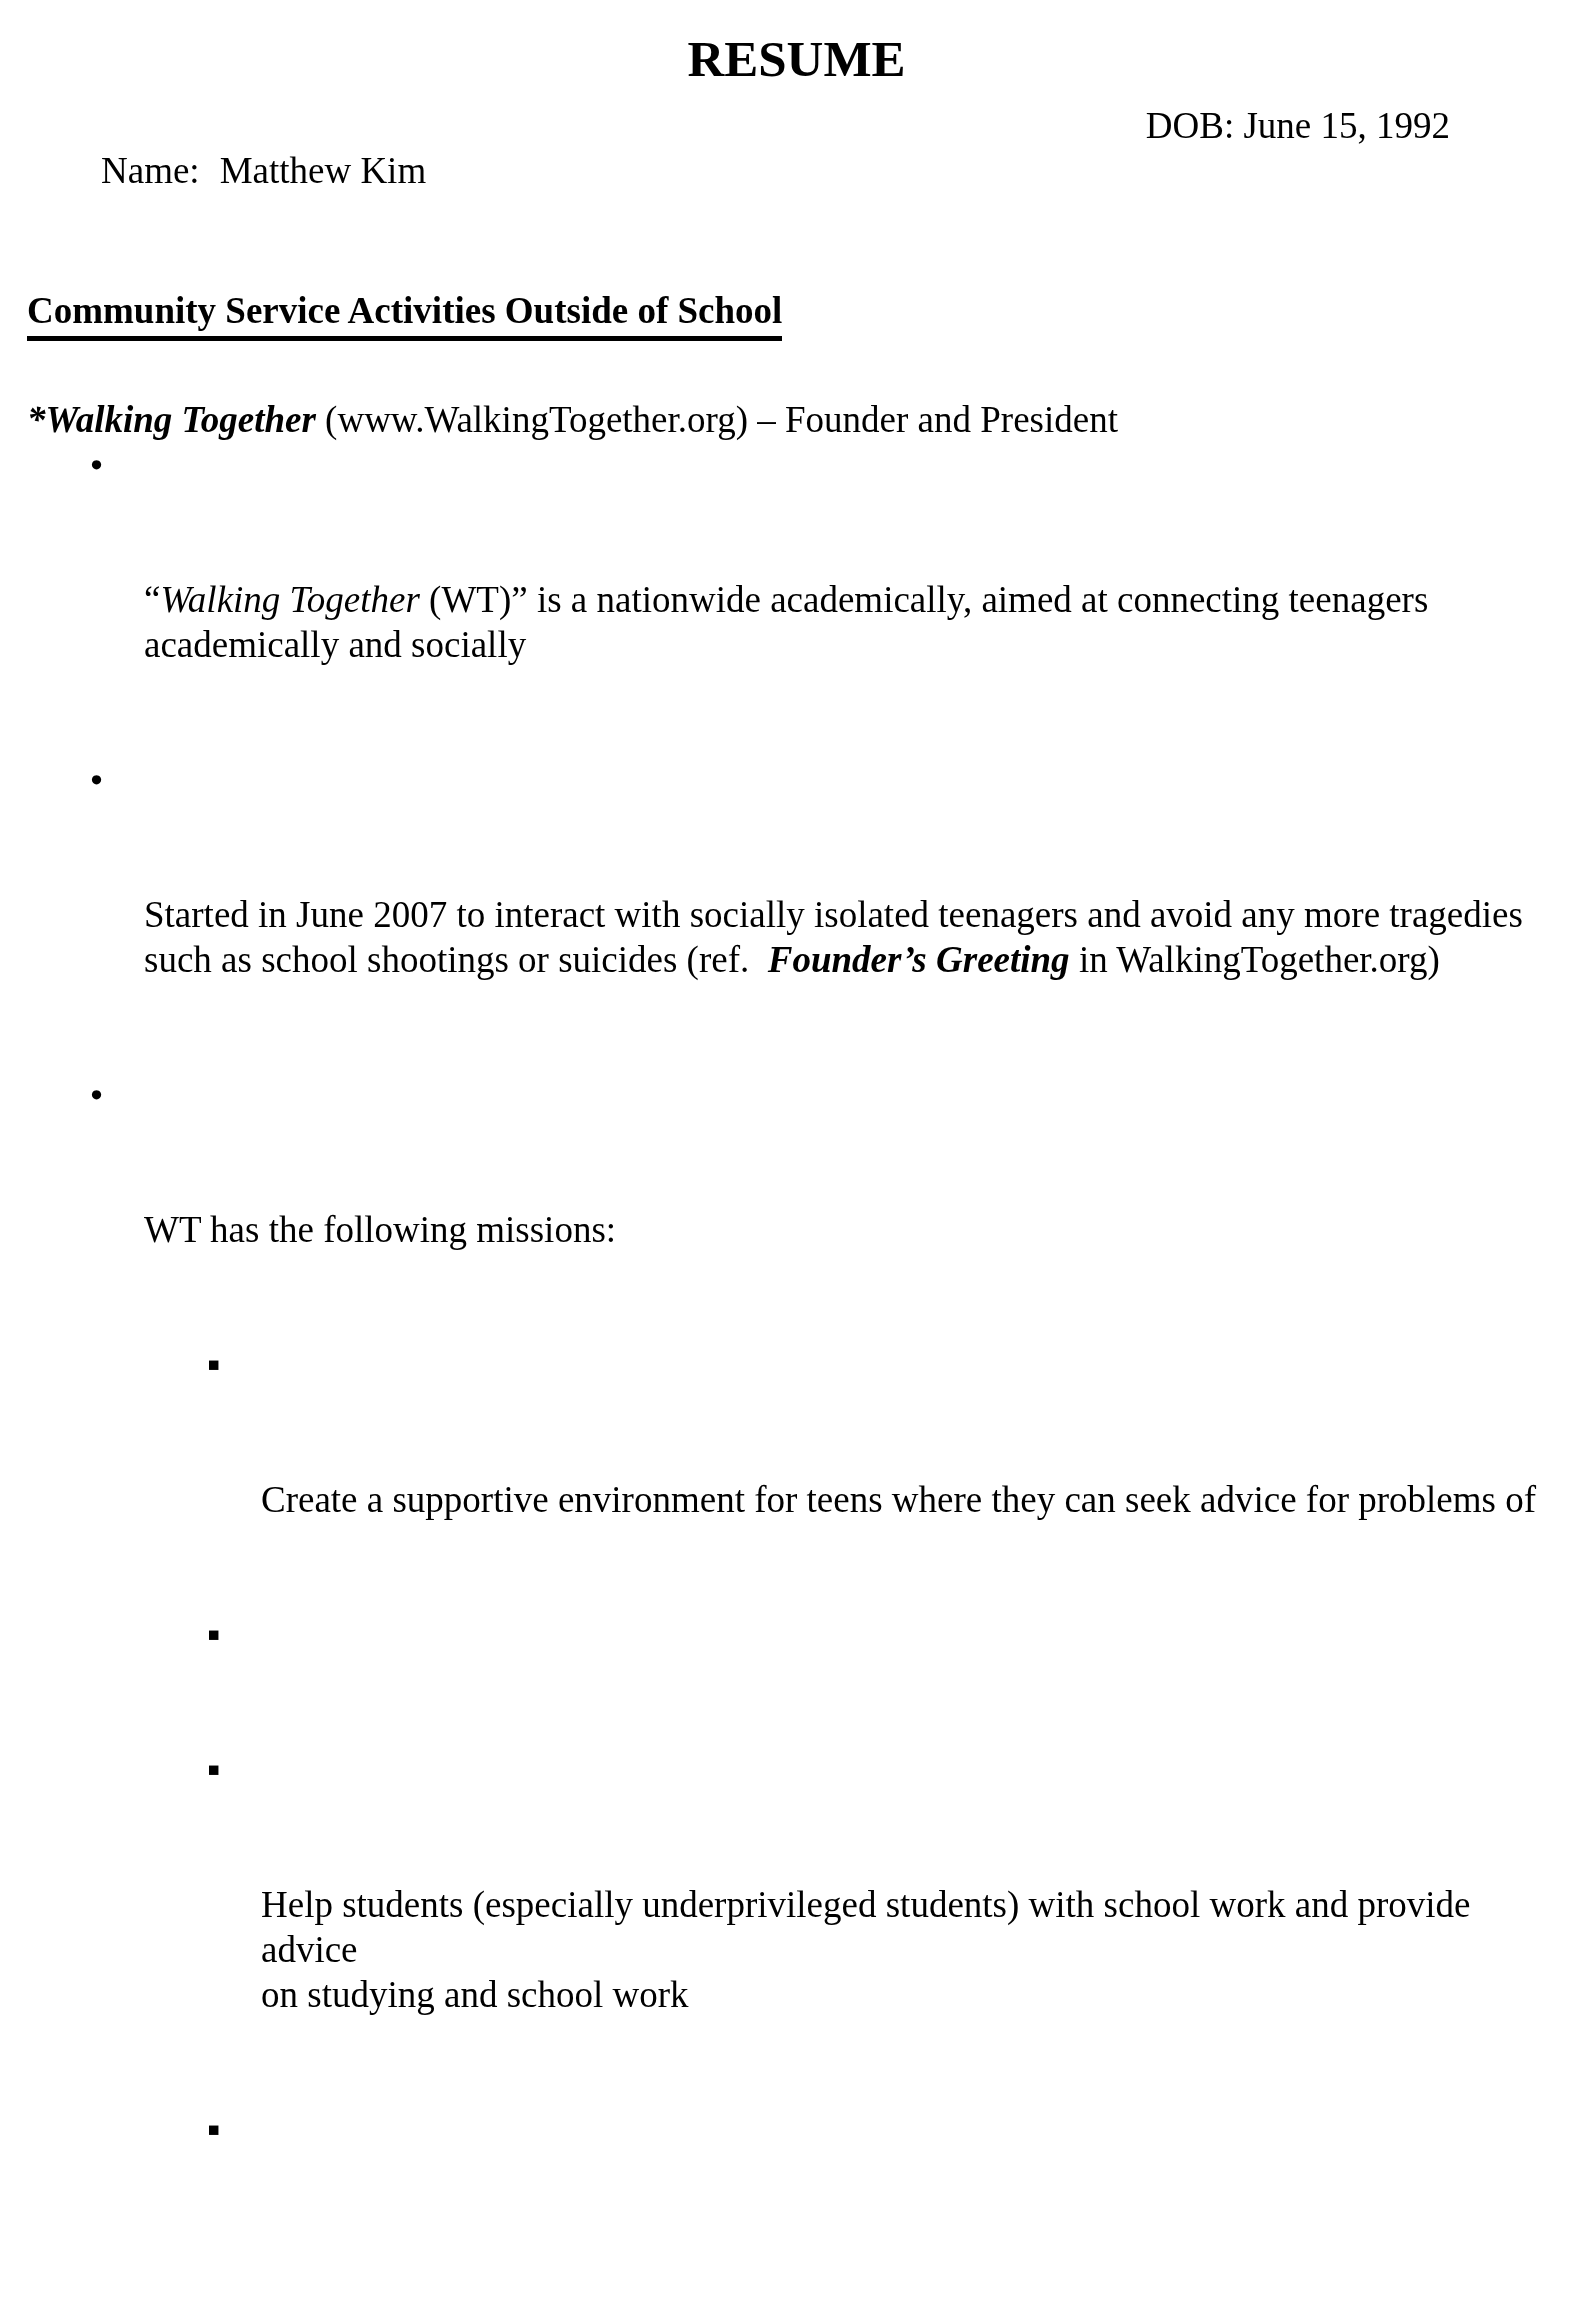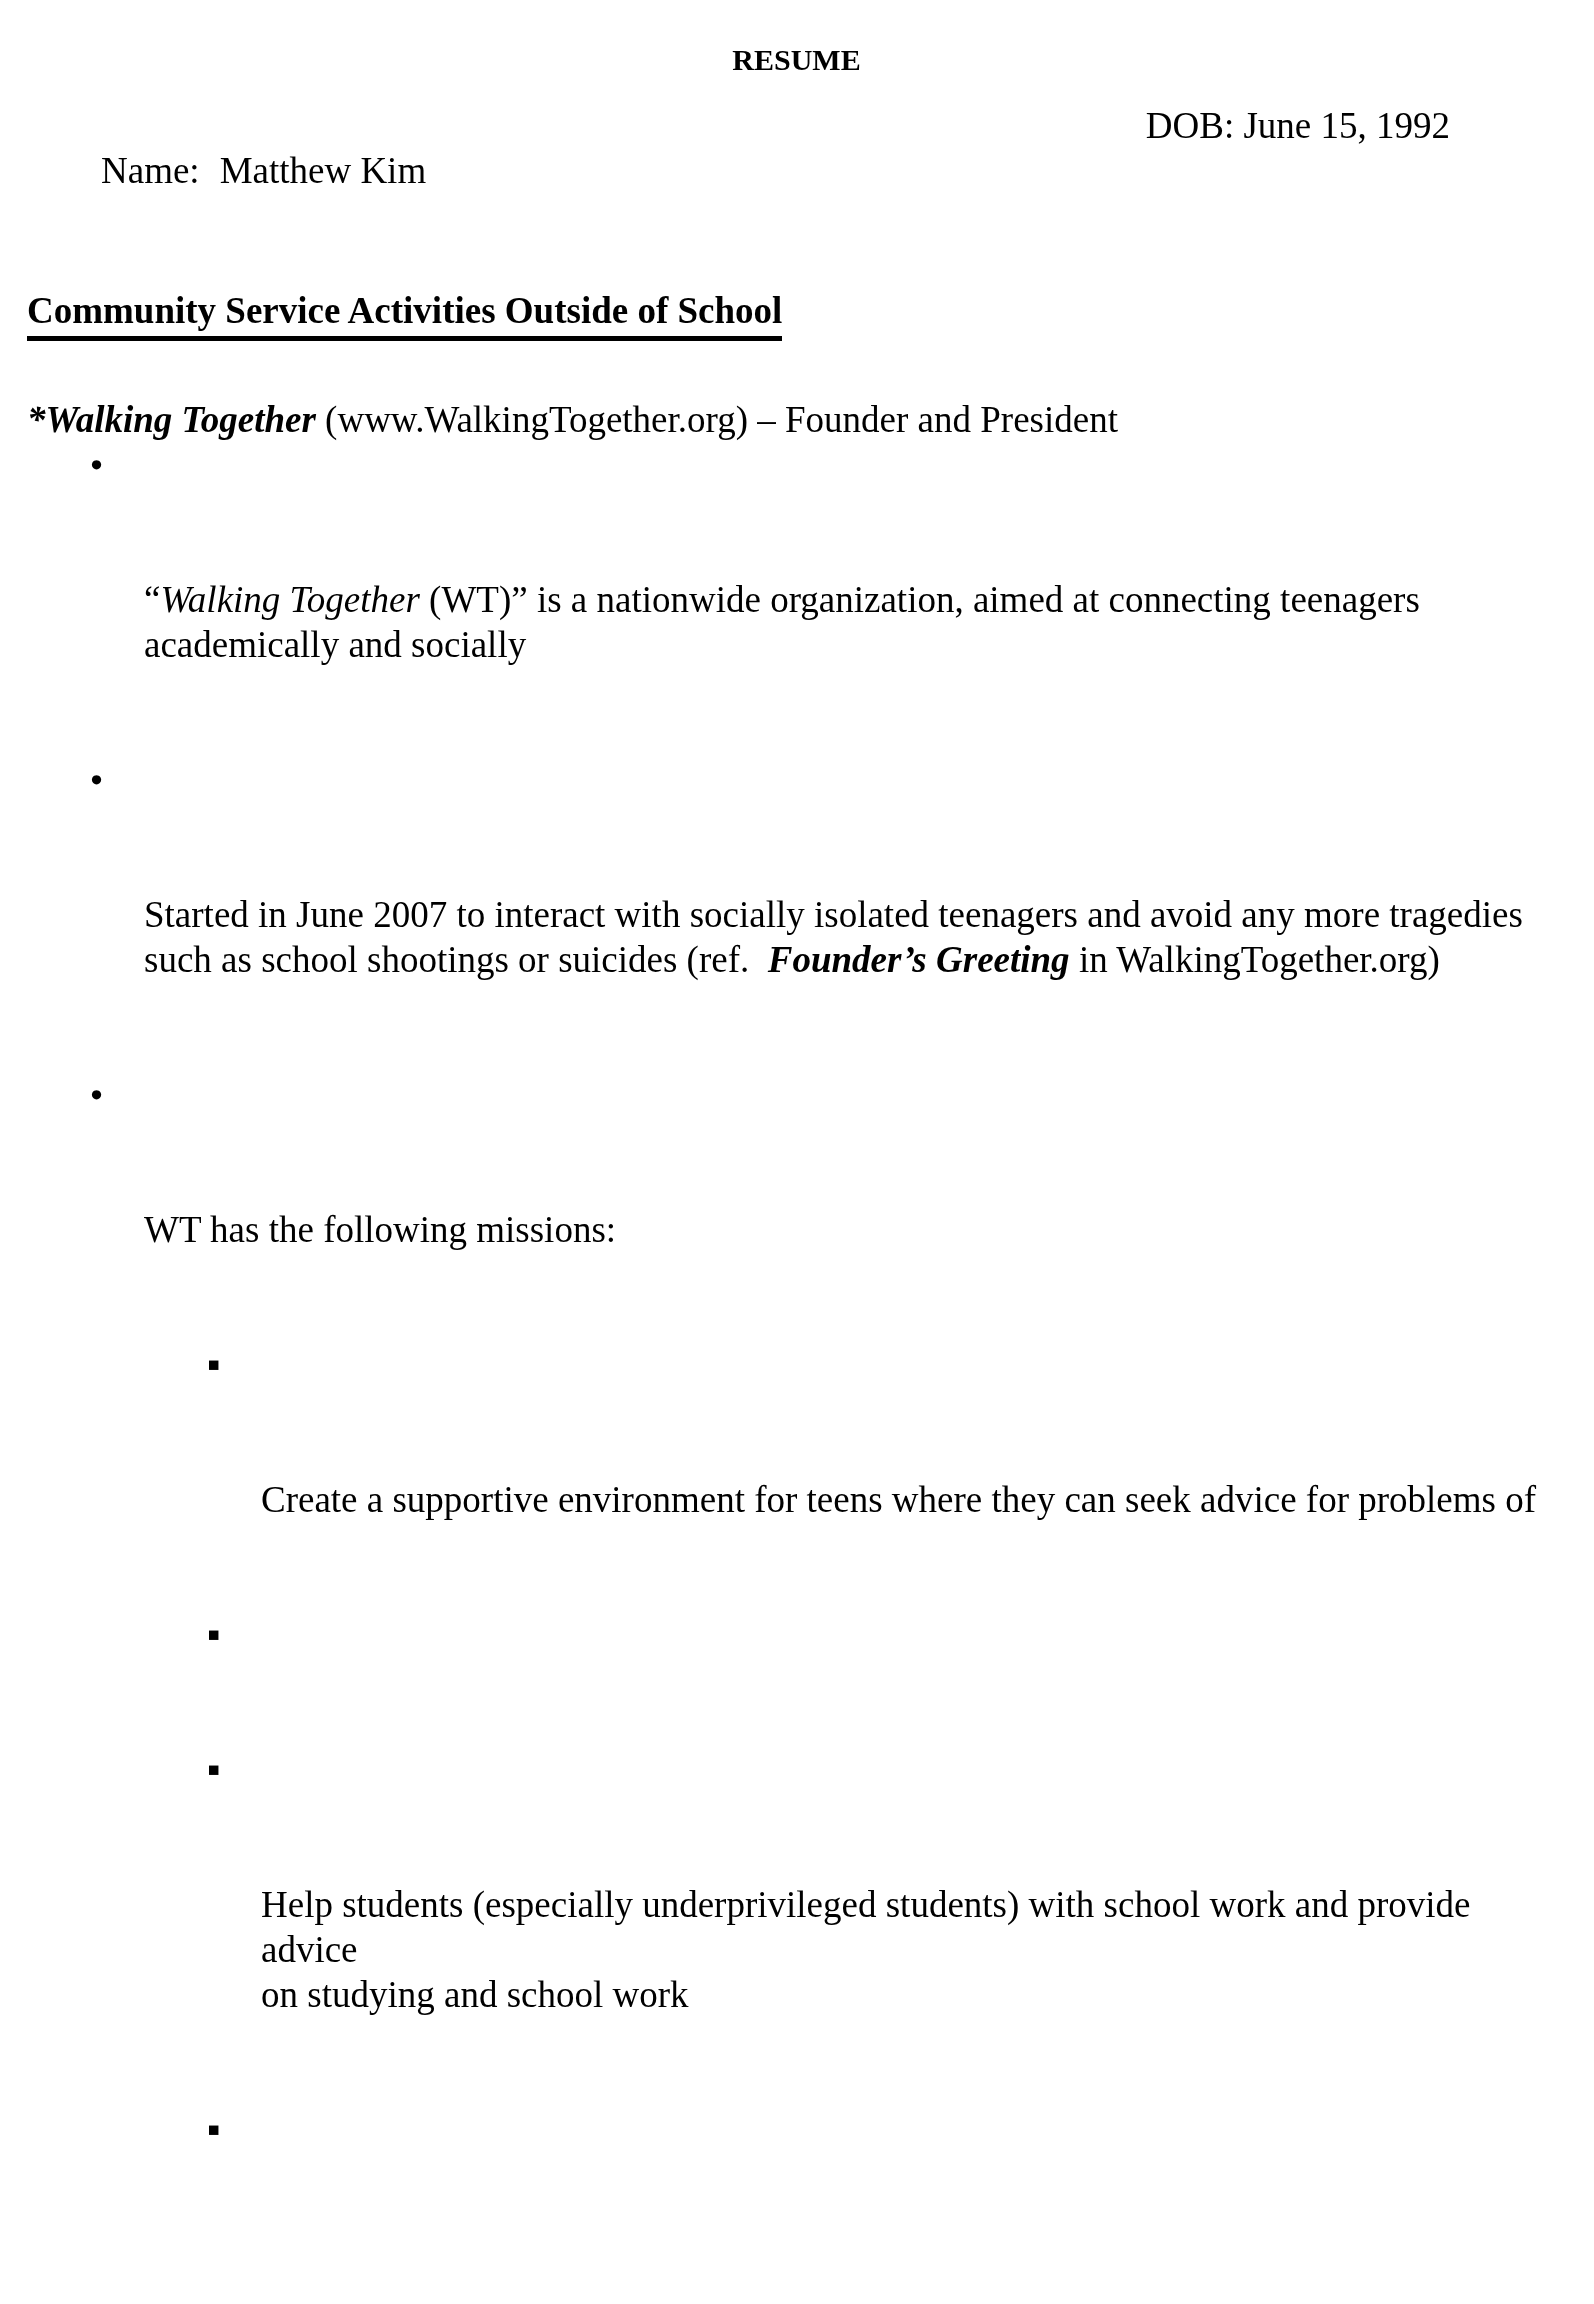--- a/index.html
+++ b/index.html
@@ -12,21 +12,21 @@
     font-family: "Liberation Serif", "DejaVu Serif", serif;
     font-size: 37px;
     line-height: 45px;
     overflow: hidden;
   }
   .content { padding: 31px 29px 0 27px; }
 
   .doc-title {
     text-align: center;
     font-weight: bold;
-    font-size: 30px;
+    font-size: 51px;
     line-height: 47px;
     margin-top: 5.4px;
   }
   .header-row {
     display: flex;
     justify-content: space-between;
     margin-top: 20px;
     white-space: pre-wrap;
   }
   .name-value { margin-left: 20px; }
@@ -74,21 +74,21 @@
     </div>
 
     <div class="heading">
       <span class="underl">Community Service Activities Outside of School</span>
     </div>
 
     <div class="org-title"><span class="run-bi">*Walking Together</span><span class="run-plain"> (www.WalkingTogether.org) – Founder and President</span></div>
 
     <div class="li l1">
       <span class="marker m1">●</span>
-      <div class="line"><span class="run-plain">“</span><span class="run-i">Walking Together</span><span class="run-plain"> (WT)” is a nationwide organization, aimed at connecting teenagers</span><br><span class="run-plain">academically and socially</span></div>
+      <div class="line"><span class="run-plain">“</span><span class="run-i">Walking Together</span><span class="run-plain"> (WT)” is a nationwide academically, aimed at connecting teenagers</span><br><span class="run-plain">academically and socially</span></div>
     </div>
     <div class="li l1">
       <span class="marker m1">●</span>
       <div class="line"><span class="run-plain">Started in June 2007 to interact with socially isolated teenagers and avoid any more tragedies</span><br><span class="run-plain">such as school shootings or suicides (ref.  </span><span class="run-bi">Founder’s Greeting</span><span class="run-plain"> in WalkingTogether.org)</span></div>
     </div>
     <div class="li l1">
       <span class="marker m1">●</span>
       <div class="line"><span class="run-plain">WT has the following missions:</span></div>
     </div>
     <div class="li l2">

